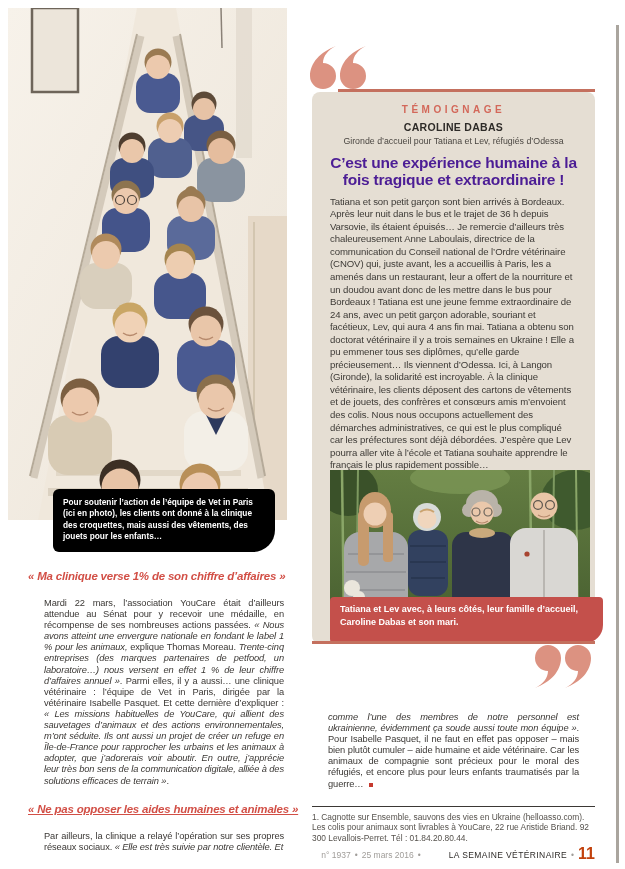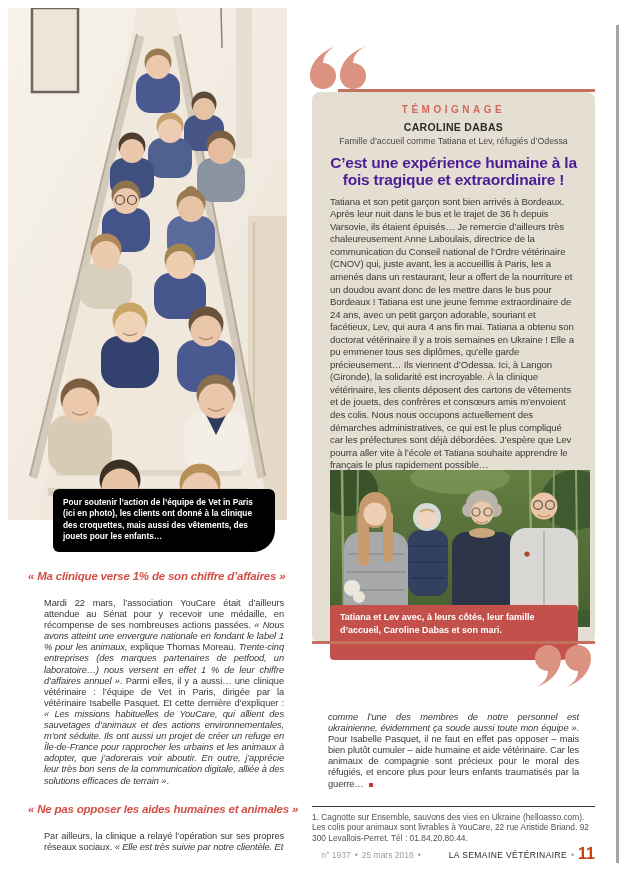--- a/index.html
+++ b/index.html
@@ -21,30 +21,30 @@
   .tq-botline{position:absolute;left:0;top:549px;width:283px;height:3px;background:#c4705e;z-index:3;}
   .open-quote{position:absolute;left:-2px;top:-46px;z-index:4;}
   .close-quote{position:absolute;right:4px;top:552px;z-index:2;}
   .t-kicker{color:#d3685a;font-weight:bold;font-size:10px;letter-spacing:3.5px;margin-top:2px;}
   .t-name{color:#2e2b28;font-weight:bold;font-size:10.5px;margin-top:6px;letter-spacing:.3px;}
   .t-role{color:#4a4641;font-size:8.8px;margin-top:3px;}
   .t-headline{color:#4c1d95;font-size:15.5px;font-weight:bold;line-height:1.12;margin:8px 0 7px 0;letter-spacing:-.2px;}
   .t-body{font-size:9.6px;line-height:12.55px;text-align:left;color:#3d3a36;margin:0;letter-spacing:-.1px;}
   .family-photo{position:absolute;left:18px;top:378px;width:260px;height:157px;margin:0;}
   .family-photo svg{display:block;}
-  .photo-caption{position:absolute;left:0;top:135px;width:248px;box-sizing:border-box;
+  .photo-caption{position:absolute;left:0;top:127px;width:273px;box-sizing:border-box;
       background:#c4504b;color:#ffffff;font-size:9px;font-weight:bold;line-height:1.4;text-align:left;
-      padding:6px 10px 24px 10px;border-radius:4px 4px 18px 4px;}
+      padding:6px 10px 15px 10px;border-radius:4px 4px 18px 4px;}
 
   
   .red-head{color:#d24f46;font-size:11.5px;font-weight:bold;font-style:italic;margin:0 0 4px 0;letter-spacing:-.2px;}
   .col-body{font-size:9.3px;line-height:11.1px;text-align:justify;margin:16px;letter-spacing:-.1px;color:#3b3835;}
   .it{font-style:italic;}
   .left-col{position:absolute;left:28px;top:570px;width:272px;}
-  .left-col .h2b{margin-top:10px;}
+  .left-col .h2b{margin-top:10px;text-decoration:underline;}
   .right-col{position:absolute;left:312px;top:696px;width:283px;}
   .right-col .col-body::after{content:"";display:inline-block;width:4px;height:4px;background:#c5392e;margin-left:3px;}
   .fn-divider{border:none;border-top:1.6px solid #3b3835;margin:8px 0 5px 0;width:283px;}
   .footnote{font-size:8.4px;line-height:10.6px;color:#55514c;margin:0;text-align:left;}
 
   
   .page-footer{position:absolute;right:30px;top:845px;font-size:8.5px;color:#a09d99;white-space:nowrap;}
   .page-footer .sep{margin:0 4px;}
   .page-footer .mag{color:#2e2b28;font-weight:normal;letter-spacing:.4px;padding-left:24px;}
   .page-footer .pn{color:#c2410c;font-weight:bold;font-size:16px;vertical-align:-1px;margin-top:20px;}
@@ -173,21 +173,21 @@
       <svg width="58" height="44" viewBox="0 0 58 44">
           <g fill="#dc9281">
         <path d="M26 0 C10 6 0 17 0 30 A13 13 0 1 0 13 17 C13 10 18 4 26 0 Z"></path>
         <path d="M56 0 C40 6 30 17 30 30 A13 13 0 1 0 43 17 C43 10 48 4 56 0 Z"></path>
       </g>
         </svg>
     </div>
     <div class="t-box">
       <div class="t-kicker">TÉMOIGNAGE</div>
       <div class="t-name">CAROLINE DABAS</div>
-      <div class="t-role">Famille d’accueil comme Tatiana et Lev, réfugiés d’Odessa</div>
+      <div class="t-role">Gironde d’accueil pour Tatiana et Lev, réfugiés d’Odessa</div>
       <h1 class="t-headline">C’est une expérience humaine à la fois tragique et extraordinaire !</h1>
       <p class="t-body">Tatiana et son petit garçon sont bien arrivés à Bordeaux. Après leur nuit dans le bus et le trajet de 36 h depuis Varsovie, ils étaient épuisés… Je remercie d’ailleurs très chaleureusement Anne Laboulais, directrice de la communication du Conseil national de l’Ordre vétérinaire (CNOV) qui, juste avant, les a accueillis à Paris, les a amenés dans un restaurant, leur a offert de la nourriture et un doudou avant donc de les mettre dans le bus pour Bordeaux ! Tatiana est une jeune femme extraordinaire de 24 ans, avec un petit garçon adorable, souriant et facétieux, Lev, qui aura 4 ans fin mai. Tatiana a obtenu son doctorat vétérinaire il y a trois semaines en Ukraine ! Elle a pu emmener tous ses diplômes, qu’elle garde précieusement… Ils viennent d’Odessa. Ici, à Langon (Gironde), la solidarité est incroyable. À la clinique vétérinaire, les clients déposent des cartons de vêtements et de jouets, des confrères et consœurs amis m’envoient des colis. Nous nous occupons actuellement des démarches administratives, ce qui est le plus compliqué car les préfectures sont déjà débordées. J’espère que Lev pourra aller vite à l’école et Tatiana souhaite apprendre le français le plus rapidement possible…</p>
       <figure class="family-photo">
         <svg width="260" height="157" viewBox="0 0 260 157">
           <defs>
             <linearGradient id="leafg" x1="0" y1="0" x2="0" y2="1">
               <stop offset="0" stop-color="#647d42"></stop>
                 <stop offset="1" stop-color="#475f30"></stop>
             </linearGradient>
           </defs>

